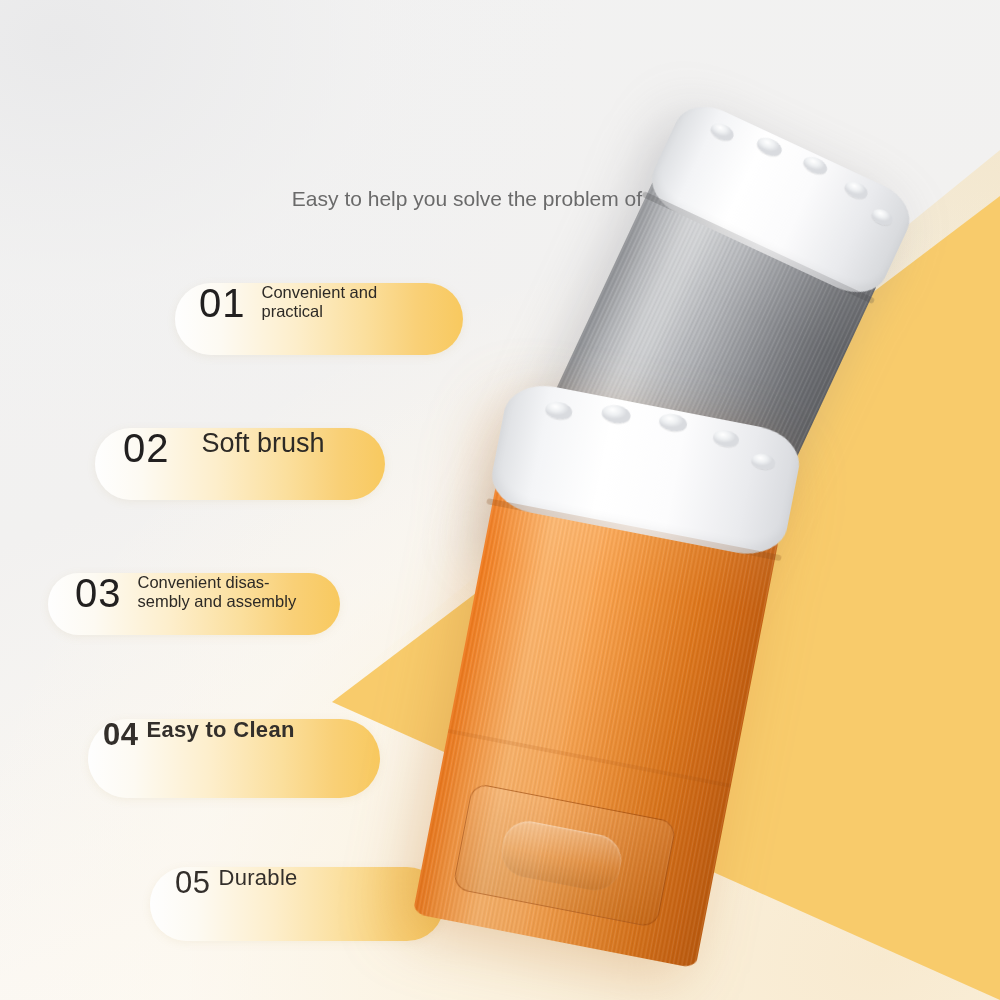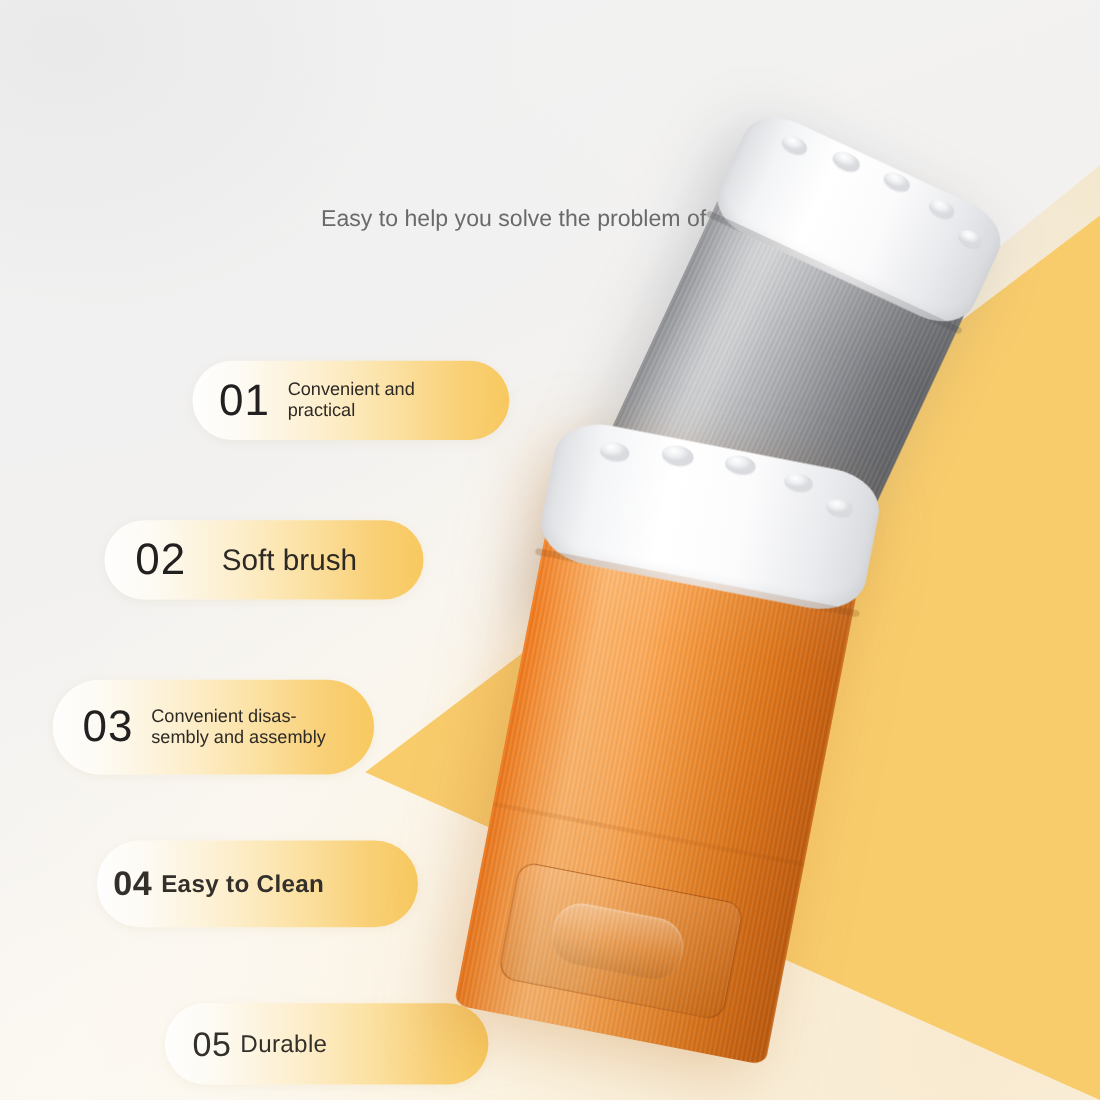--- a/index.html
+++ b/index.html
@@ -78,33 +78,31 @@
     font-size: 21px;
     line-height: 30px;
     color: #6a6a6a;
     white-space: nowrap;
   }
 
   
   .pill {
     position: absolute;
     display: flex;
-    align-items: center;
     box-sizing: border-box;
     border-radius: 999px;
     background: linear-gradient(90deg,
         #fefefe 0%,
         #fdfaf2 16%,
         #fdeecb 42%,
         #fbdf9d 66%,
         #f9d077 84%,
         #f8c95f 100%);
     box-shadow: 0 2px 10px rgba(190,160,90,0.10);
     color: #2f2b26;
-    margin-top: 45px;
   }
   .pill .num {
     font-size: 40px;
     line-height: 1;
     letter-spacing: 1px;
     color: #222020;
     flex: 0 0 auto;
   }
   .pill .num.thin {
     font-size: 31px;
@@ -125,21 +123,21 @@
   .pill .single {
     font-size: 22px;
     line-height: 1;
     letter-spacing: 0.3px;
     color: #332f2b;
     white-space: nowrap;
   }
 
   #pill-01 { left: 175px; top: 283px;  width: 288px; height: 72px;  padding-left: 24px; gap: 16px; }
   #pill-02 { left: 95px;  top: 428px;  width: 290px; height: 72px;  padding-left: 28px; gap: 32px; }
-  #pill-03 { left: 48px;  top: 573px;  width: 292px; height: 86px;  padding-left: 27px; gap: 16px; }
+  #pill-03 { left: 48px;  top: 573px;  width: 292px; height: 62px;  padding-left: 27px; gap: 16px; }
   #pill-04 { left: 88px;  top: 719px;  width: 292px; height: 79px;  padding-left: 15px; justify-content: flex-start; font-weight: bold; }
   #pill-05 { left: 150px; top: 867px;  width: 294px; height: 74px;  padding-left: 25px; justify-content: flex-start; }
 
   #pill-04 .single, #pill-05 .single { margin-left: 8px; }
 
   
   .cup {
     position: absolute;
     transform-origin: 50% 50%;
   }

